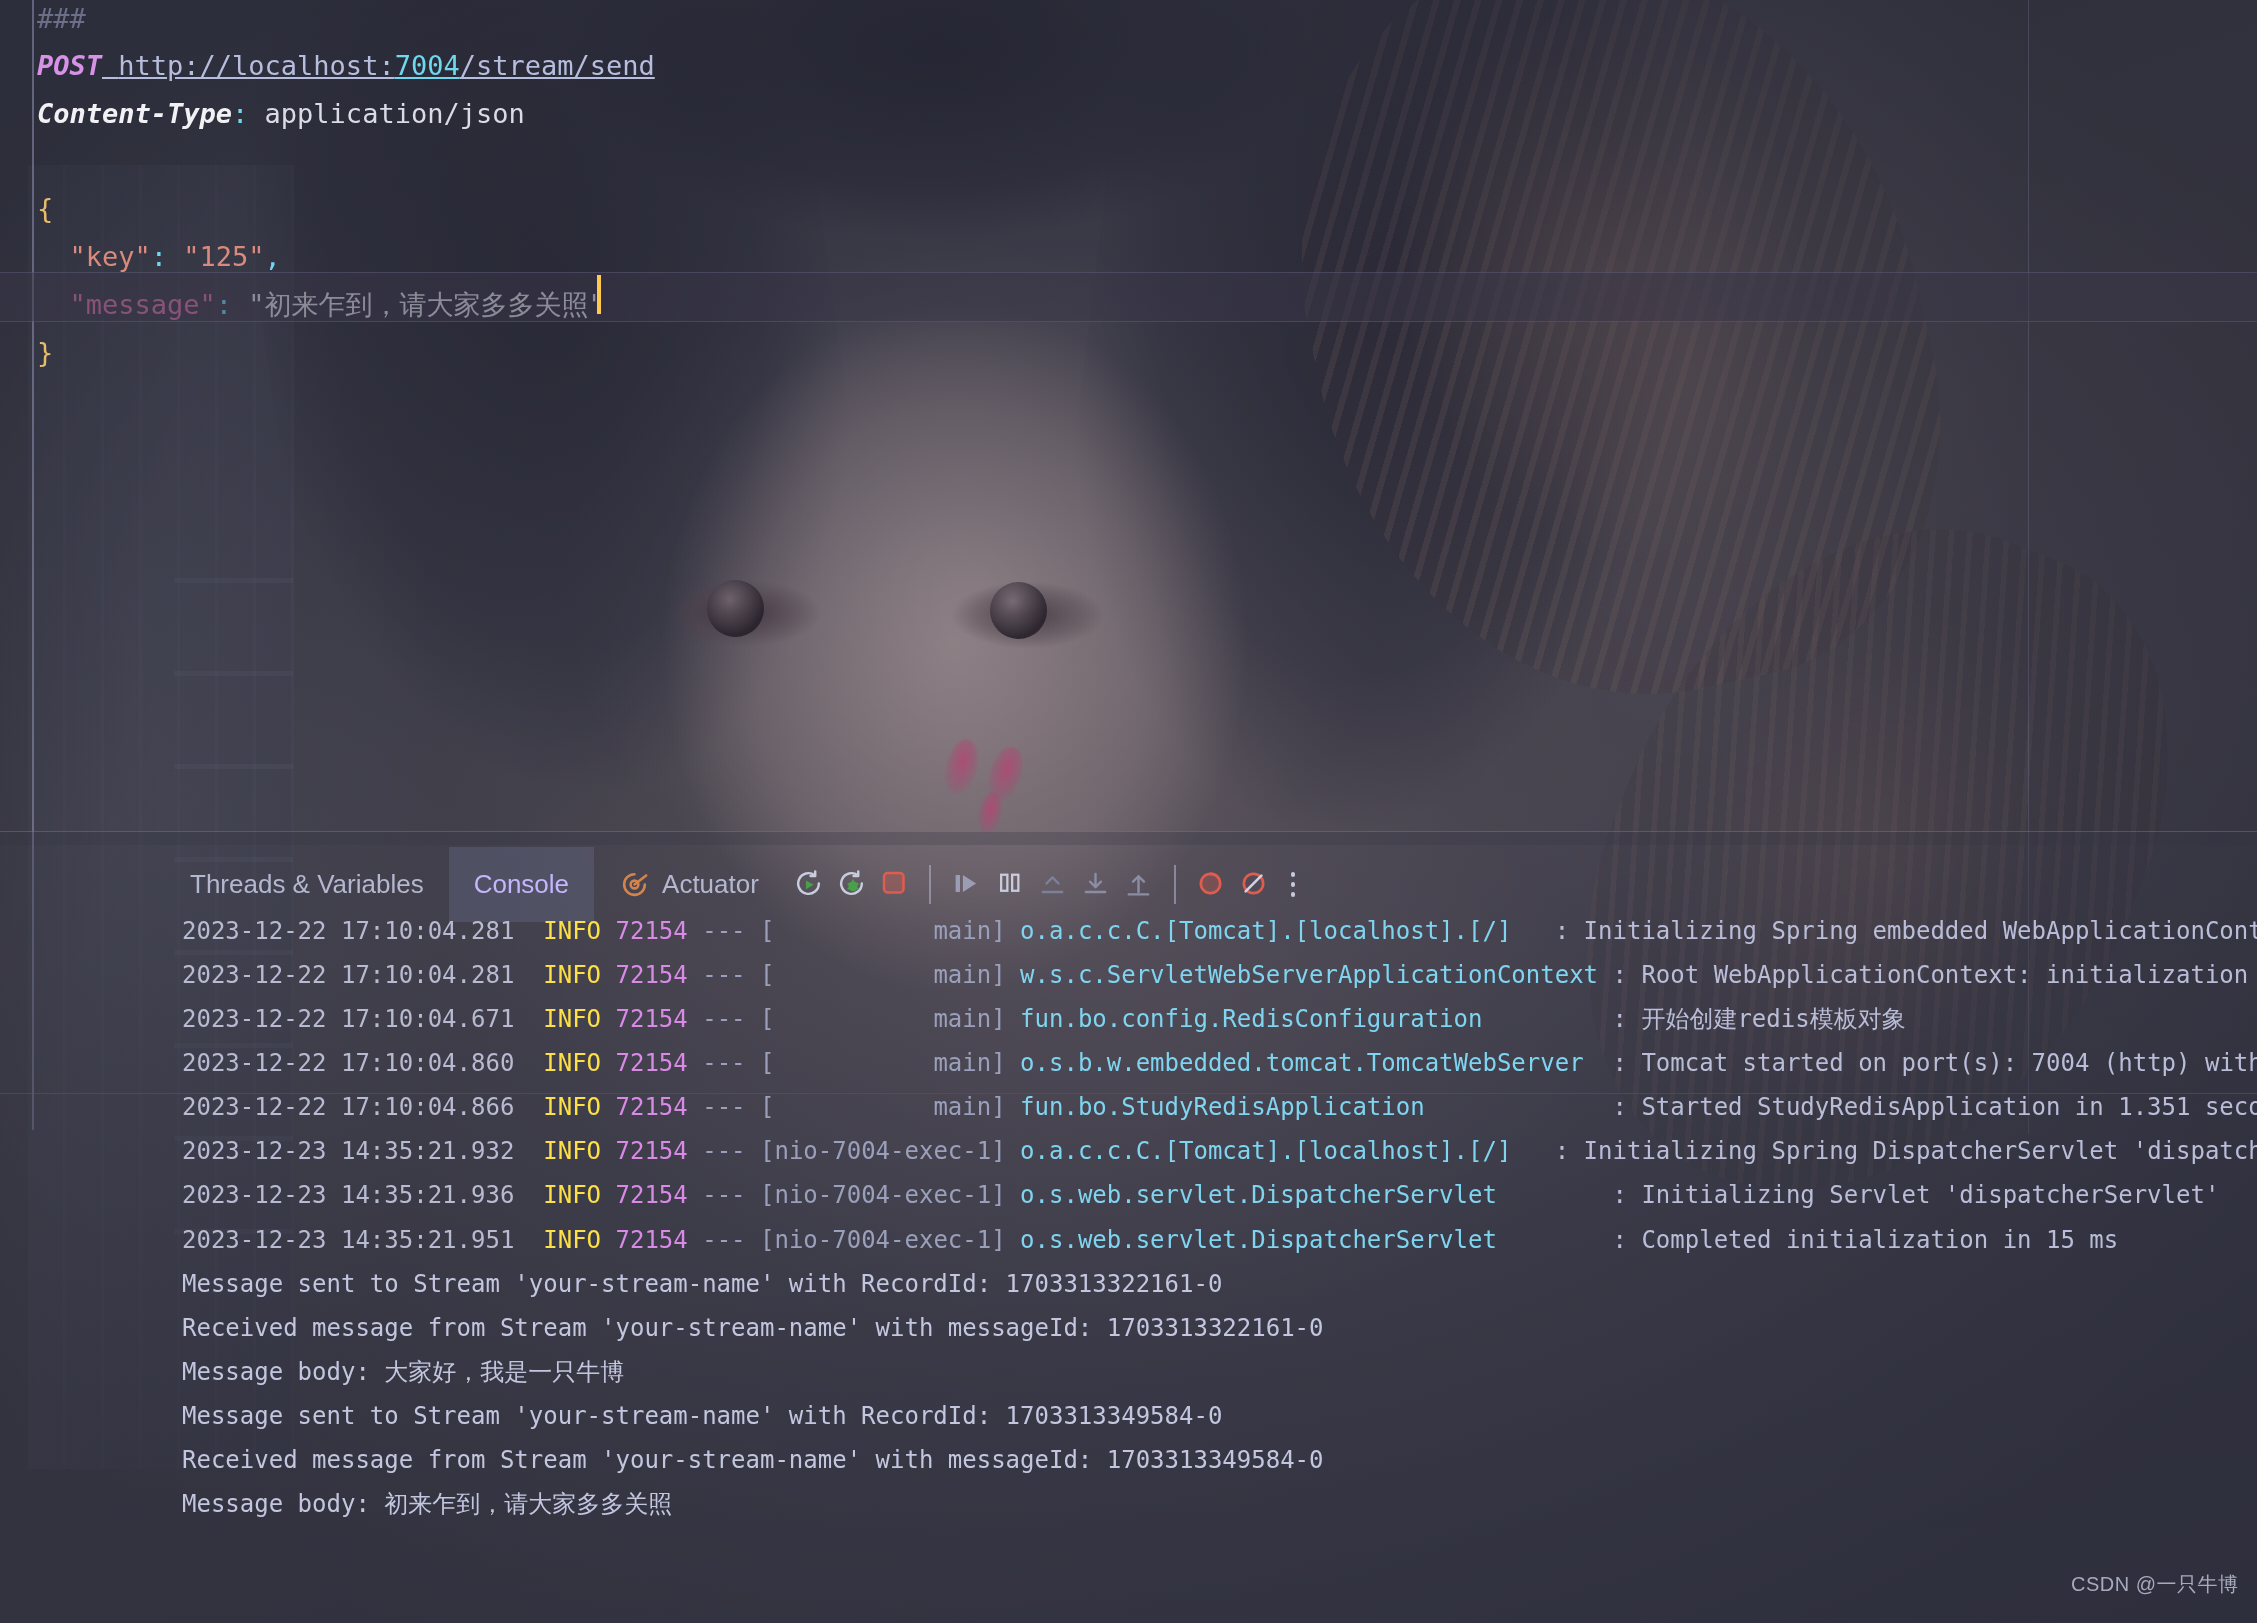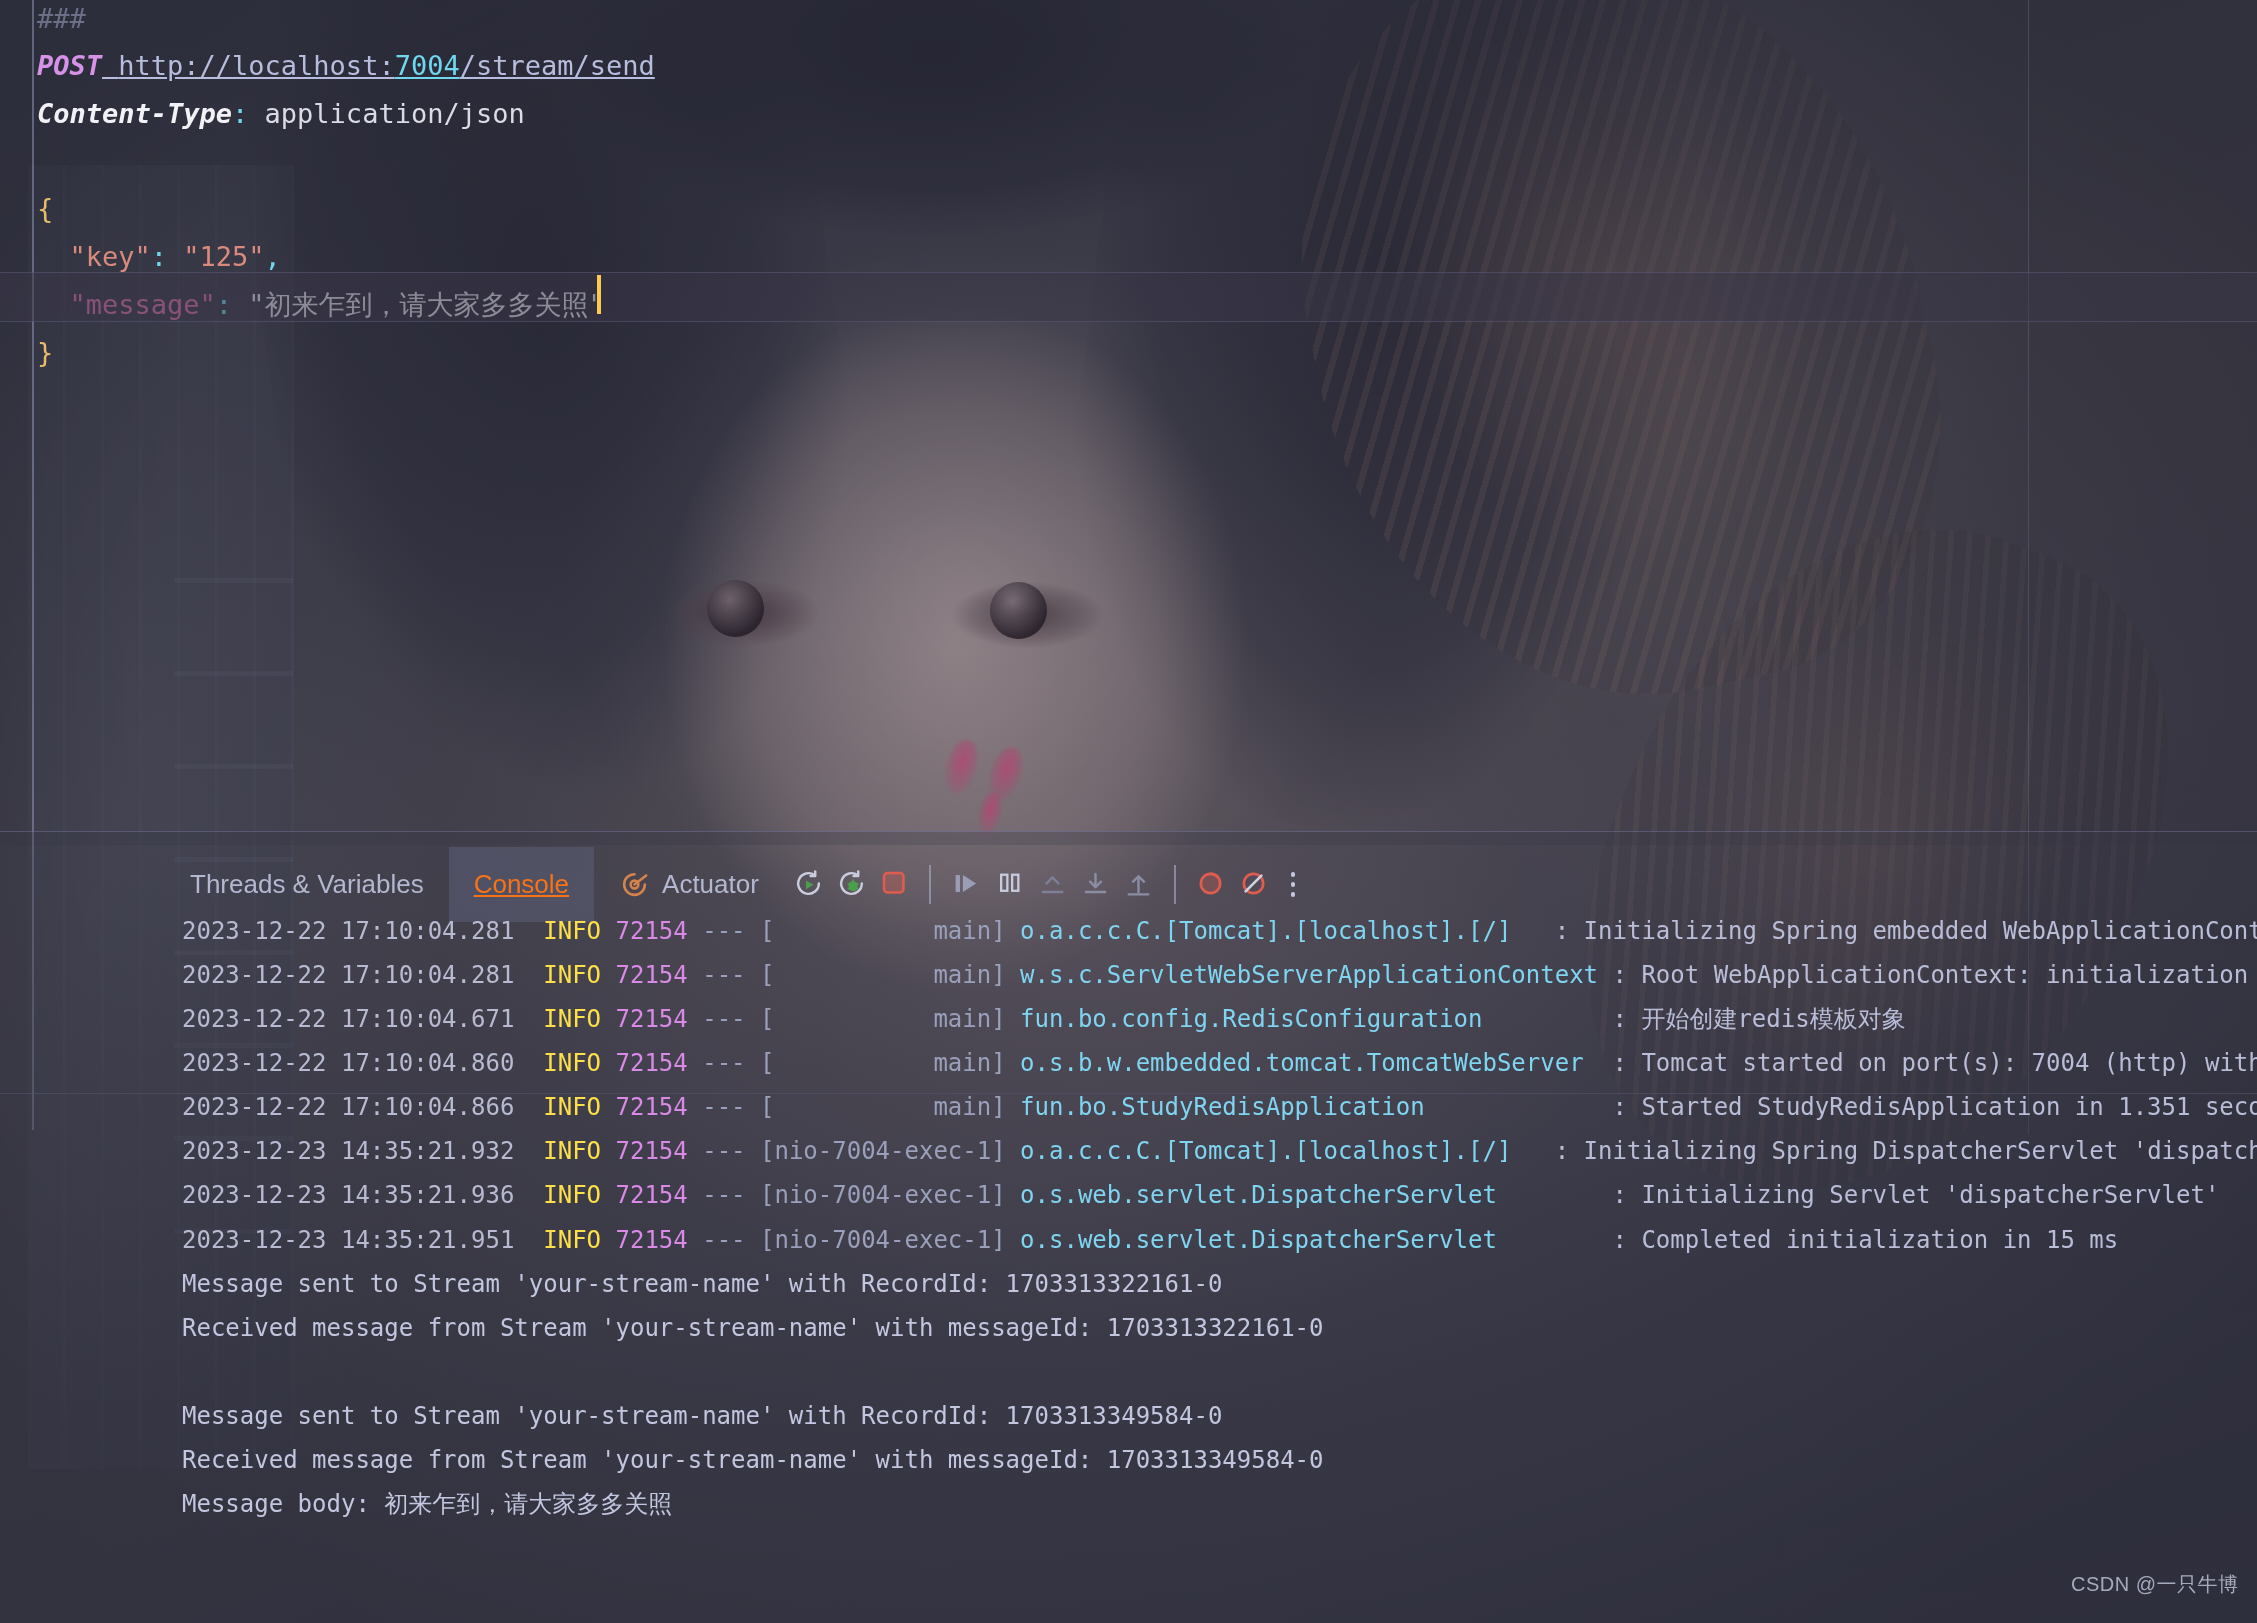--- a/index.html
+++ b/index.html
@@ -193,23 +193,22 @@
   #toolbar-inner {
     position: absolute; left: 165px; top: 0; height: 75px;
     display: flex; align-items: center;
   }
   .tab {
     height: 75px; display: flex; align-items: center; padding: 0 25px;
     font-family: "Liberation Sans", sans-serif;
     font-size: 26px; color: #b3b7cf; cursor: default;
   }
   .tab.active {
-    color: #f97316;
+    color: #c4b5fd;
     background: rgba(94,96,122,0.52);
-    text-decoration: underline;
   }
   .tab .actuator-ico { margin-right: 12px; display: flex; align-items: center; }
   .tbsep {
     width: 1.8px; height: 39px; background: rgba(180,182,208,0.55); margin: 0 13.8px;
   }
   .tbtn {
     width: 43px; height: 55px; display: flex; align-items: center; justify-content: center;
     cursor: default;
   }
   .tbtn.gap { margin-left: 2.8px; }
@@ -431,20 +430,21 @@
         <div class="logline" style="top: 0px;"><span class="pad"><span class="c-date">2023-12-22 17:10:04.281  </span><span class="c-level">INFO</span><span class="c-date"> </span><span class="c-pid">72154</span><span class="c-dash"> --- </span><span class="c-thread">[           main] </span><span class="c-logger">o.a.c.c.C.[Tomcat].[localhost].[/]</span><span class="c-msg">   : Initializing Spring embedded WebApplicationContext</span></span></div>
         <div class="logline" style="top: 44px;"><span class="pad"><span class="c-date">2023-12-22 17:10:04.281  </span><span class="c-level">INFO</span><span class="c-date"> </span><span class="c-pid">72154</span><span class="c-dash"> --- </span><span class="c-thread">[           main] </span><span class="c-logger">w.s.c.ServletWebServerApplicationContext</span><span class="c-msg"> : Root WebApplicationContext: initialization completed in 1306 ms</span></span></div>
         <div class="logline" style="top: 88px;"><span class="pad"><span class="c-date">2023-12-22 17:10:04.671  </span><span class="c-level">INFO</span><span class="c-date"> </span><span class="c-pid">72154</span><span class="c-dash"> --- </span><span class="c-thread">[           main] </span><span class="c-logger">fun.bo.config.RedisConfiguration</span><span class="c-msg">         : 开始创建redis模板对象</span></span></div>
         <div class="logline" style="top: 132px;"><span class="pad"><span class="c-date">2023-12-22 17:10:04.860  </span><span class="c-level">INFO</span><span class="c-date"> </span><span class="c-pid">72154</span><span class="c-dash"> --- </span><span class="c-thread">[           main] </span><span class="c-logger">o.s.b.w.embedded.tomcat.TomcatWebServer</span><span class="c-msg">  : Tomcat started on port(s): 7004 (http) with context path ''</span></span></div>
         <div class="logline" style="top: 176px;"><span class="pad"><span class="c-date">2023-12-22 17:10:04.866  </span><span class="c-level">INFO</span><span class="c-date"> </span><span class="c-pid">72154</span><span class="c-dash"> --- </span><span class="c-thread">[           main] </span><span class="c-logger">fun.bo.StudyRedisApplication</span><span class="c-msg">             : Started StudyRedisApplication in 1.351 seconds (JVM running for 1.77)</span></span></div>
         <div class="logline" style="top: 220px;"><span class="pad"><span class="c-date">2023-12-23 14:35:21.932  </span><span class="c-level">INFO</span><span class="c-date"> </span><span class="c-pid">72154</span><span class="c-dash"> --- </span><span class="c-thread">[nio-7004-exec-1] </span><span class="c-logger">o.a.c.c.C.[Tomcat].[localhost].[/]</span><span class="c-msg">   : Initializing Spring DispatcherServlet 'dispatcherServlet'</span></span></div>
         <div class="logline" style="top: 264px;"><span class="pad"><span class="c-date">2023-12-23 14:35:21.936  </span><span class="c-level">INFO</span><span class="c-date"> </span><span class="c-pid">72154</span><span class="c-dash"> --- </span><span class="c-thread">[nio-7004-exec-1] </span><span class="c-logger">o.s.web.servlet.DispatcherServlet</span><span class="c-msg">        : Initializing Servlet 'dispatcherServlet'</span></span></div>
         <div class="logline" style="top: 309px;"><span class="pad"><span class="c-date">2023-12-23 14:35:21.951  </span><span class="c-level">INFO</span><span class="c-date"> </span><span class="c-pid">72154</span><span class="c-dash"> --- </span><span class="c-thread">[nio-7004-exec-1] </span><span class="c-logger">o.s.web.servlet.DispatcherServlet</span><span class="c-msg">        : Completed initialization in 15 ms</span></span></div>
         <div class="logline" style="top: 353px;"><span class="pad"><span class="c-plain">Message sent to Stream 'your-stream-name' with RecordId: 1703313322161-0</span></span></div>
         <div class="logline" style="top: 397px;"><span class="pad"><span class="c-plain">Received message from Stream 'your-stream-name' with messageId: 1703313322161-0</span></span></div>
+        <div class="logline" style="top: 441px;"><span class="pad"><span class="c-plain">Message body: 大家好，我是一只牛博</span></span></div>
         <div class="logline" style="top: 485px;"><span class="pad"><span class="c-plain">Message sent to Stream 'your-stream-name' with RecordId: 1703313349584-0</span></span></div>
         <div class="logline" style="top: 529px;"><span class="pad"><span class="c-plain">Received message from Stream 'your-stream-name' with messageId: 1703313349584-0</span></span></div>
         <div class="logline" style="top: 573px;"><span class="pad"><span class="c-plain">Message body: 初来乍到，请大家多多关照</span></span></div>
       </div>
   </div>
 
   <div id="watermark">CSDN @一只牛博</div>
 </div>
 
 

